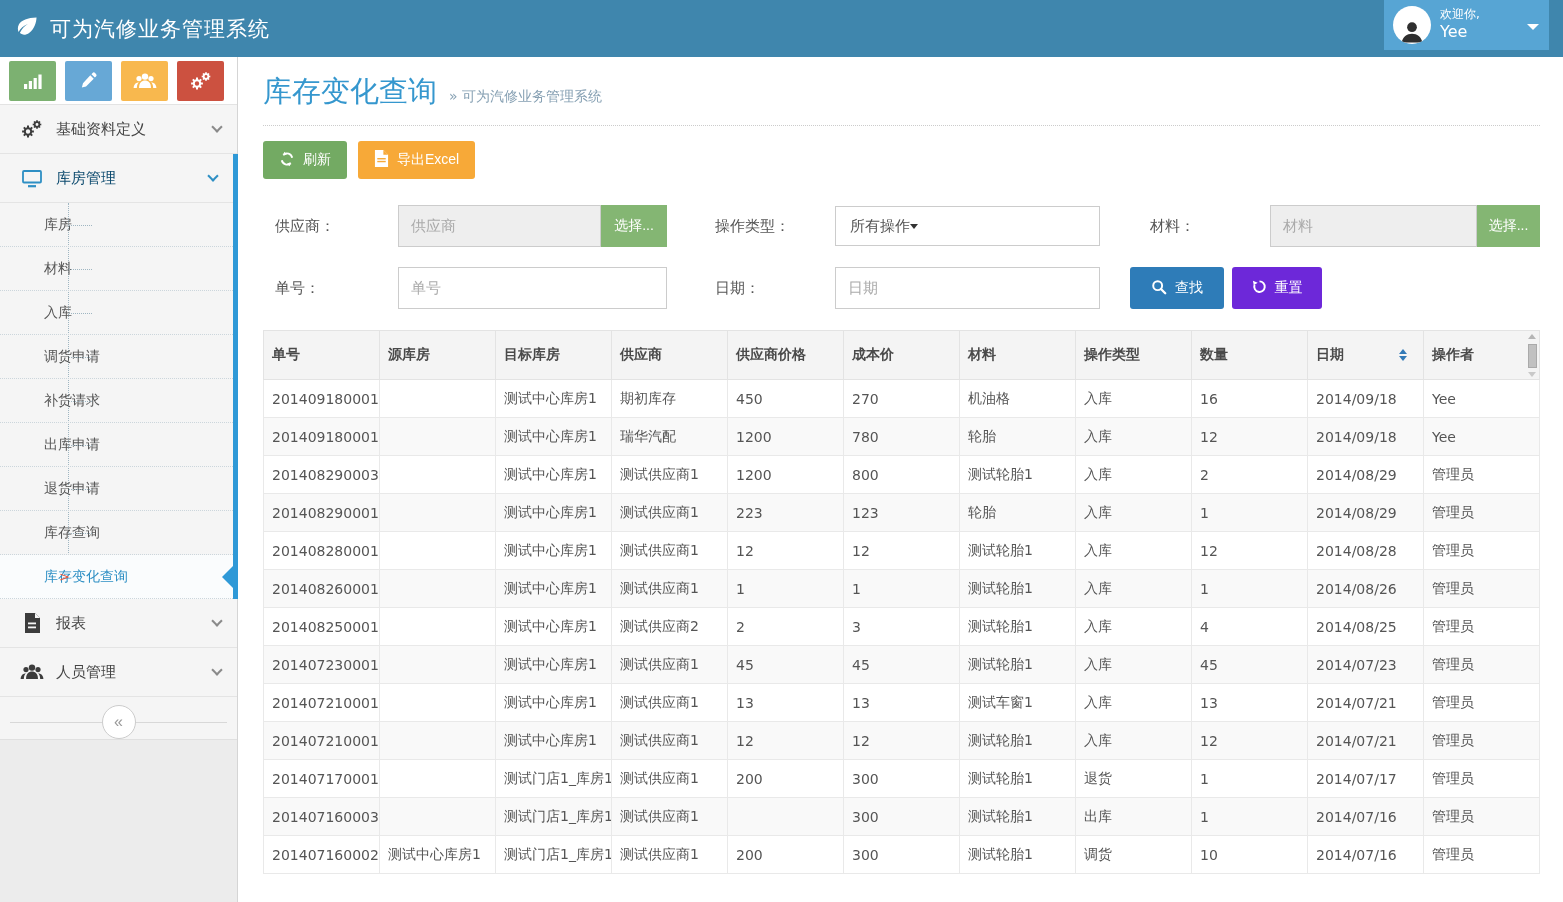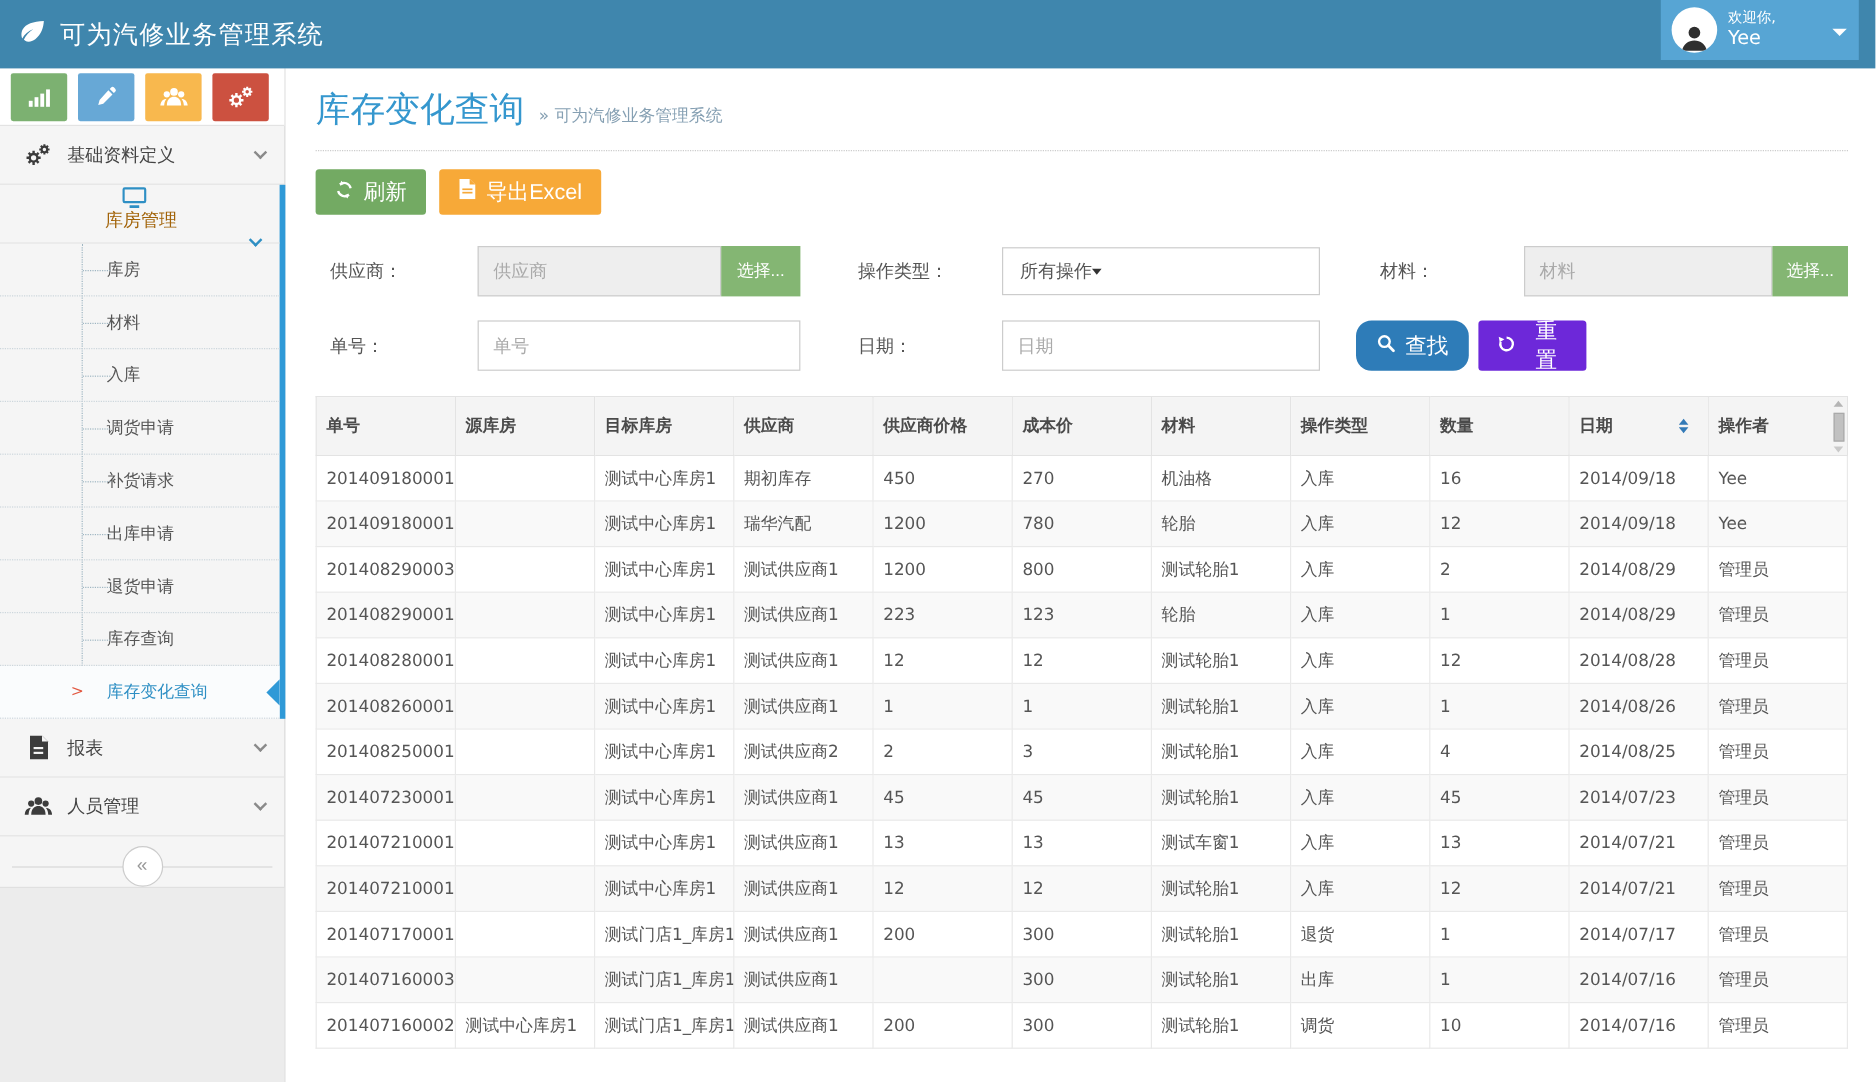--- a/index.html
+++ b/index.html
@@ -24,33 +24,33 @@
   .sidebar { width:238px; flex:none; background:#f5f5f5; border-right:1px solid #d5d5d5;
              display:flex; flex-direction:column; }
   .quick-icons { background:#fff; height:48px; display:flex; align-items:center; gap:9px;
                  padding-left:9px; border-bottom:1px solid #e3e3e3; }
   .quick-btn { width:47px; height:40px; border:none; border-radius:2px; color:#fff; cursor:pointer;
                display:flex; align-items:center; justify-content:center; }
 
   .menu-block.expanded { border-right:5px solid #2f99d7; margin-right:-1px; }
   .menu-item { height:49px; display:flex; align-items:center; padding:0 16px 0 18px;
                border-bottom:1px solid #e4e4e4; font-size:15px; color:#444; cursor:pointer; }
-  .menu-item.expanded { color:#a16207;flex-direction:column; }
+  .menu-item.expanded { color:#0c4a6e; }
   .menu-icon { width:27px; margin-right:11px; display:flex; justify-content:center; color:#3c3c3c; }
   .menu-item.expanded .menu-icon { color:#2e8fc4; }
   .menu-label { flex:1; }
   .menu-chevron { margin-left:auto; }
   .chev { display:inline-block; width:8px; height:8px; border-right:2px solid #8a8a8a;
           border-bottom:2px solid #8a8a8a; transform:rotate(45deg); margin-bottom:3px; }
   .menu-item.expanded .chev { border-color:#2e8fc4; }
 
   .submenu { position:relative; }
   .submenu::before { content:''; position:absolute; left:68px; top:0; bottom:0;
                      border-left:1px dotted #9fb6c2; }
-  .submenu-item { height:44px; display:flex; align-items:center; padding-left:89px; font-size:14px;
+  .submenu-item { height:44px; display:flex; align-items:center; padding-left:44px; font-size:14px;
                   color:#555; border-bottom:1px dotted #ccd6dc; cursor:pointer; position:relative; }
   .submenu-item::before { content:''; position:absolute; left:69px; width:23px; top:50%;
                           border-top:1px dotted #9fb6c2; }
   .submenu-item.active { color:#2e8fc4; background:#fafcfd; }
   .submenu-item.active::before { display:none; }
   .active-arrow { position:absolute; left:59px; color:#e25840; font-size:13px; }
   .submenu-item.active::after { content:''; position:absolute; right:0; top:50%;
       transform:translateY(-50%); border-top:11px solid transparent; border-bottom:11px solid transparent;
       border-right:11px solid #2f99d7; }
 
@@ -63,21 +63,21 @@
   .sidebar-filler { flex:1; background:#ececec; }
 
   
   .main { flex:1; background:#fff; padding:0 23px 0 25px; overflow:hidden; }
   .page-header { padding-top:14px; padding-bottom:14px; border-bottom:1px dotted #ccc;
                  display:flex; align-items:baseline; gap:12px; }
   .page-title { font-size:29px; font-weight:400; color:#3597ce; line-height:40px; }
   .breadcrumb { font-size:14px; color:#86a0b3; }
 
   .toolbar { margin-top:15px; display:flex; gap:11px; }
-  .btn { border:none; border-radius:3px; color:#fff; font-size:18px; height:38px; cursor:pointer;
+  .btn { border:none; border-radius:3px; color:#fff; font-size:14px; height:38px; cursor:pointer;
          display:inline-flex; align-items:center; gap:8px; padding:0 16px; }
   .btn-refresh { background:#73aa63; }
   .btn-export  { background:#f7a938; }
 
   .filters { margin-top:26px; font-size:15px; color:#555; }
   .filter-row { display:flex; align-items:center; }
   .filter-row + .filter-row { margin-top:20px; }
   .flabel { margin-left:12px; width:123px; flex:none; }
   .flabel.w2 { margin-left:48px; width:120px; }
   .flabel.w3 { margin-left:50px; width:120px; }
@@ -91,21 +91,21 @@
   .tb-order { width:269px; }
   .tb-date { width:265px; }
   .btn-choose { background:#84b673; color:#fff; border:none; font-size:14px; padding:0 9px;
                 cursor:pointer; flex:none; }
   .btn-choose.w-supplier { width:66px; }
   .btn-choose.w-material { width:63px; }
   .select { width:265px; height:40px; border:1px solid #ccc; background:#fff; display:flex;
             align-items:center; padding:0 10px 0 14px; cursor:pointer; }
   .sel-caret { width:0; height:0; border-left:4px solid transparent; border-right:4px solid transparent;
                border-top:5px solid #333; }
-  .btn-search { background:#2e7cb8; width:94px; height:42px; justify-content:center; margin-left:30px;border-radius:13px; }
+  .btn-search { background:#2e7cb8; width:94px; height:42px; justify-content:center; margin-left:30px; }
   .btn-reset  { background:#6d28d9; width:90px; height:42px; justify-content:center; margin-left:8px; }
 
   
   .table-wrap { margin-top:21px; }
   table { width:100%; border-collapse:collapse; table-layout:fixed; font-size:14px; color:#555; }
   th { background:#f4f4f4; height:49px; text-align:left; padding:0 8px; font-weight:bold;
        color:#4a4a4a; border:1px solid #e3e3e3; position:relative; white-space:nowrap; overflow:hidden; }
   td { height:38px; padding:0 8px; border:1px solid #e9e9e9; white-space:nowrap; overflow:hidden; }
   tbody tr:nth-child(even) { background:#f9f9f9; }
   .sort-icon { position:absolute; right:16px; top:50%; transform:translateY(-50%); cursor:pointer; }

